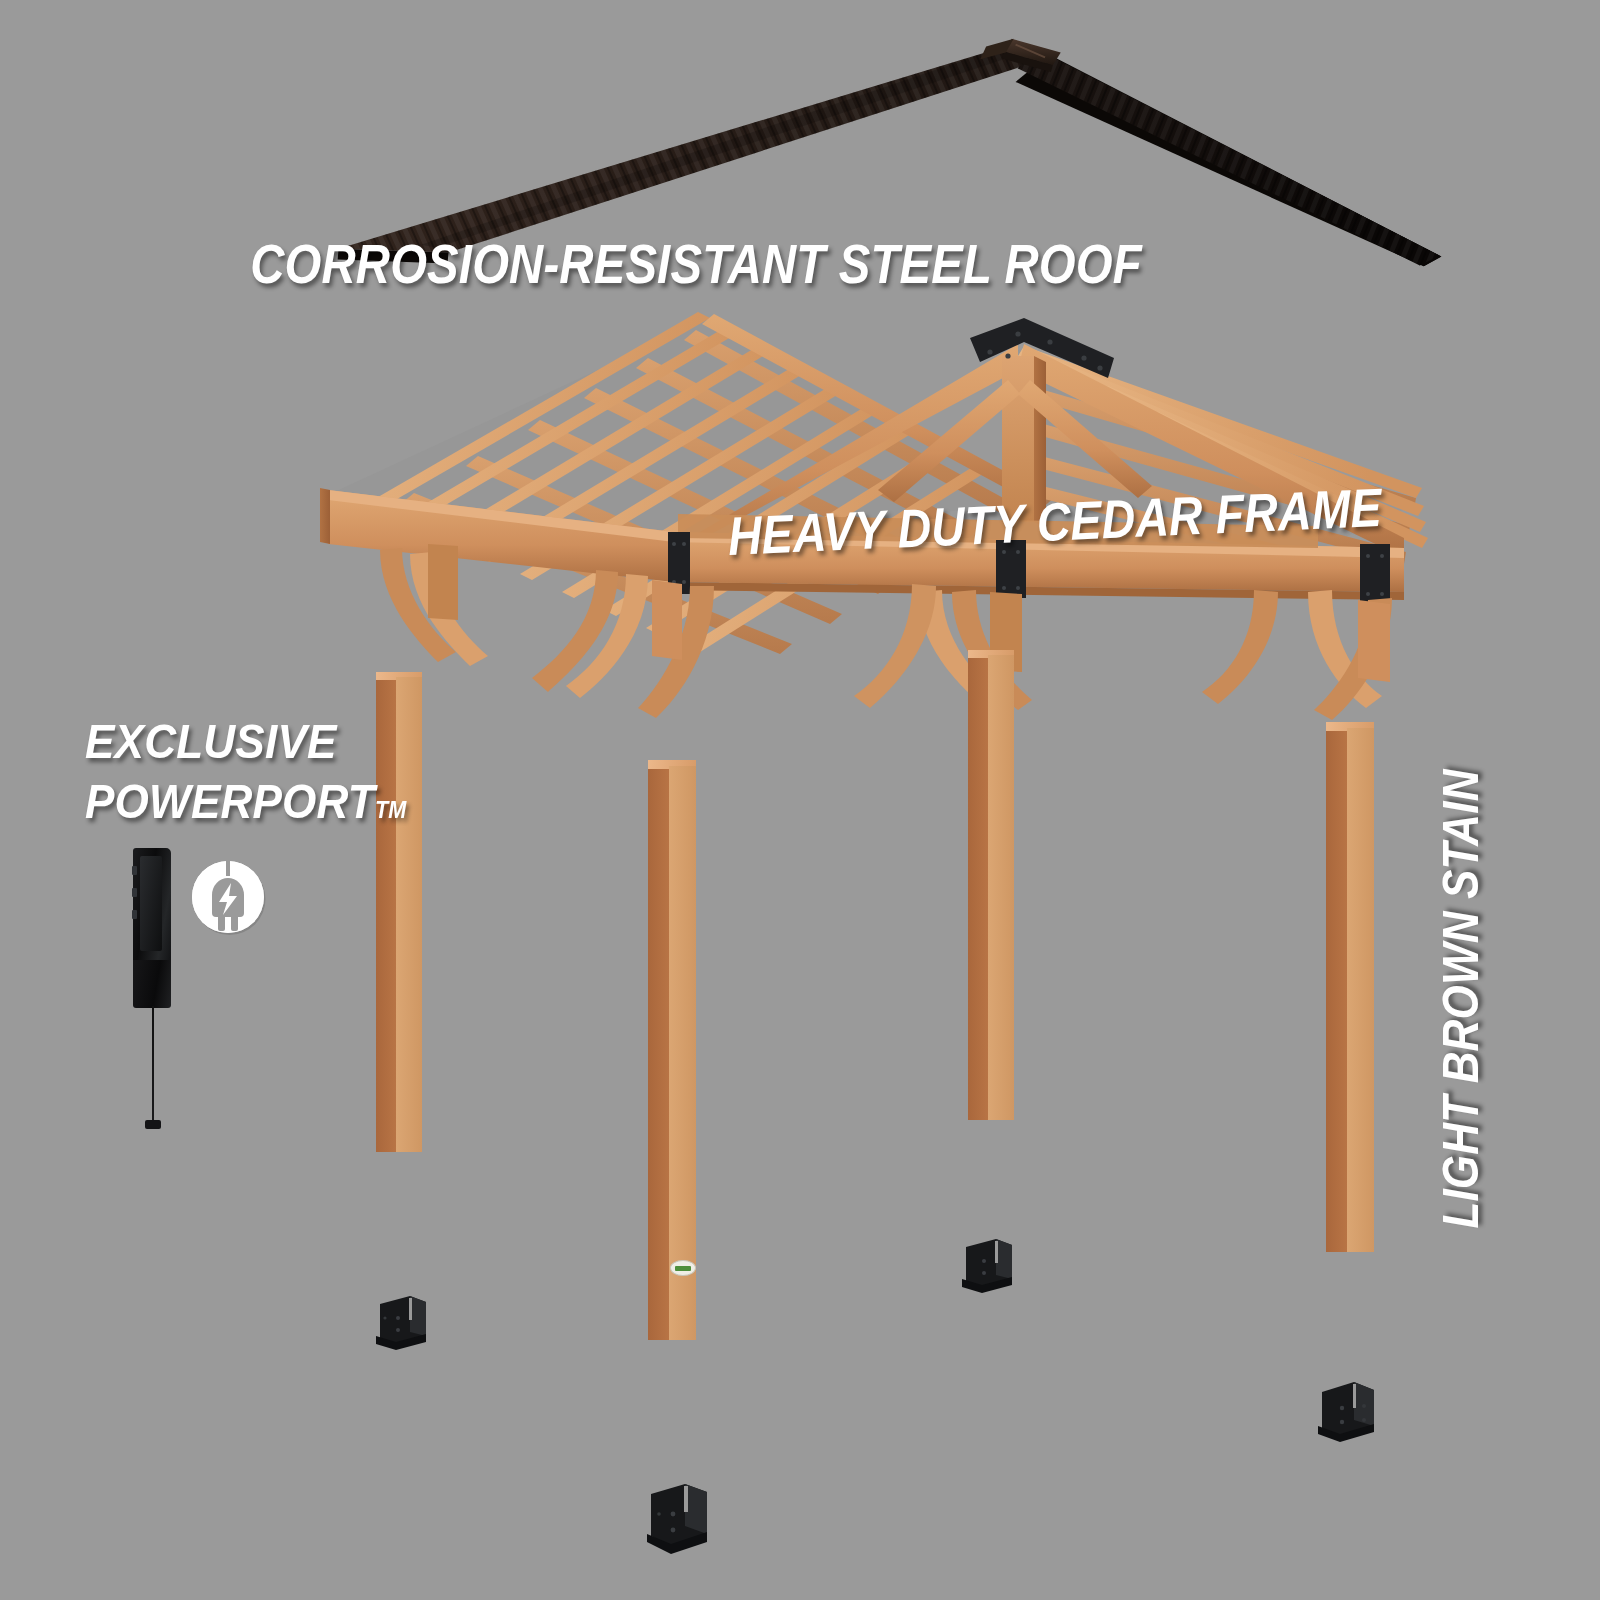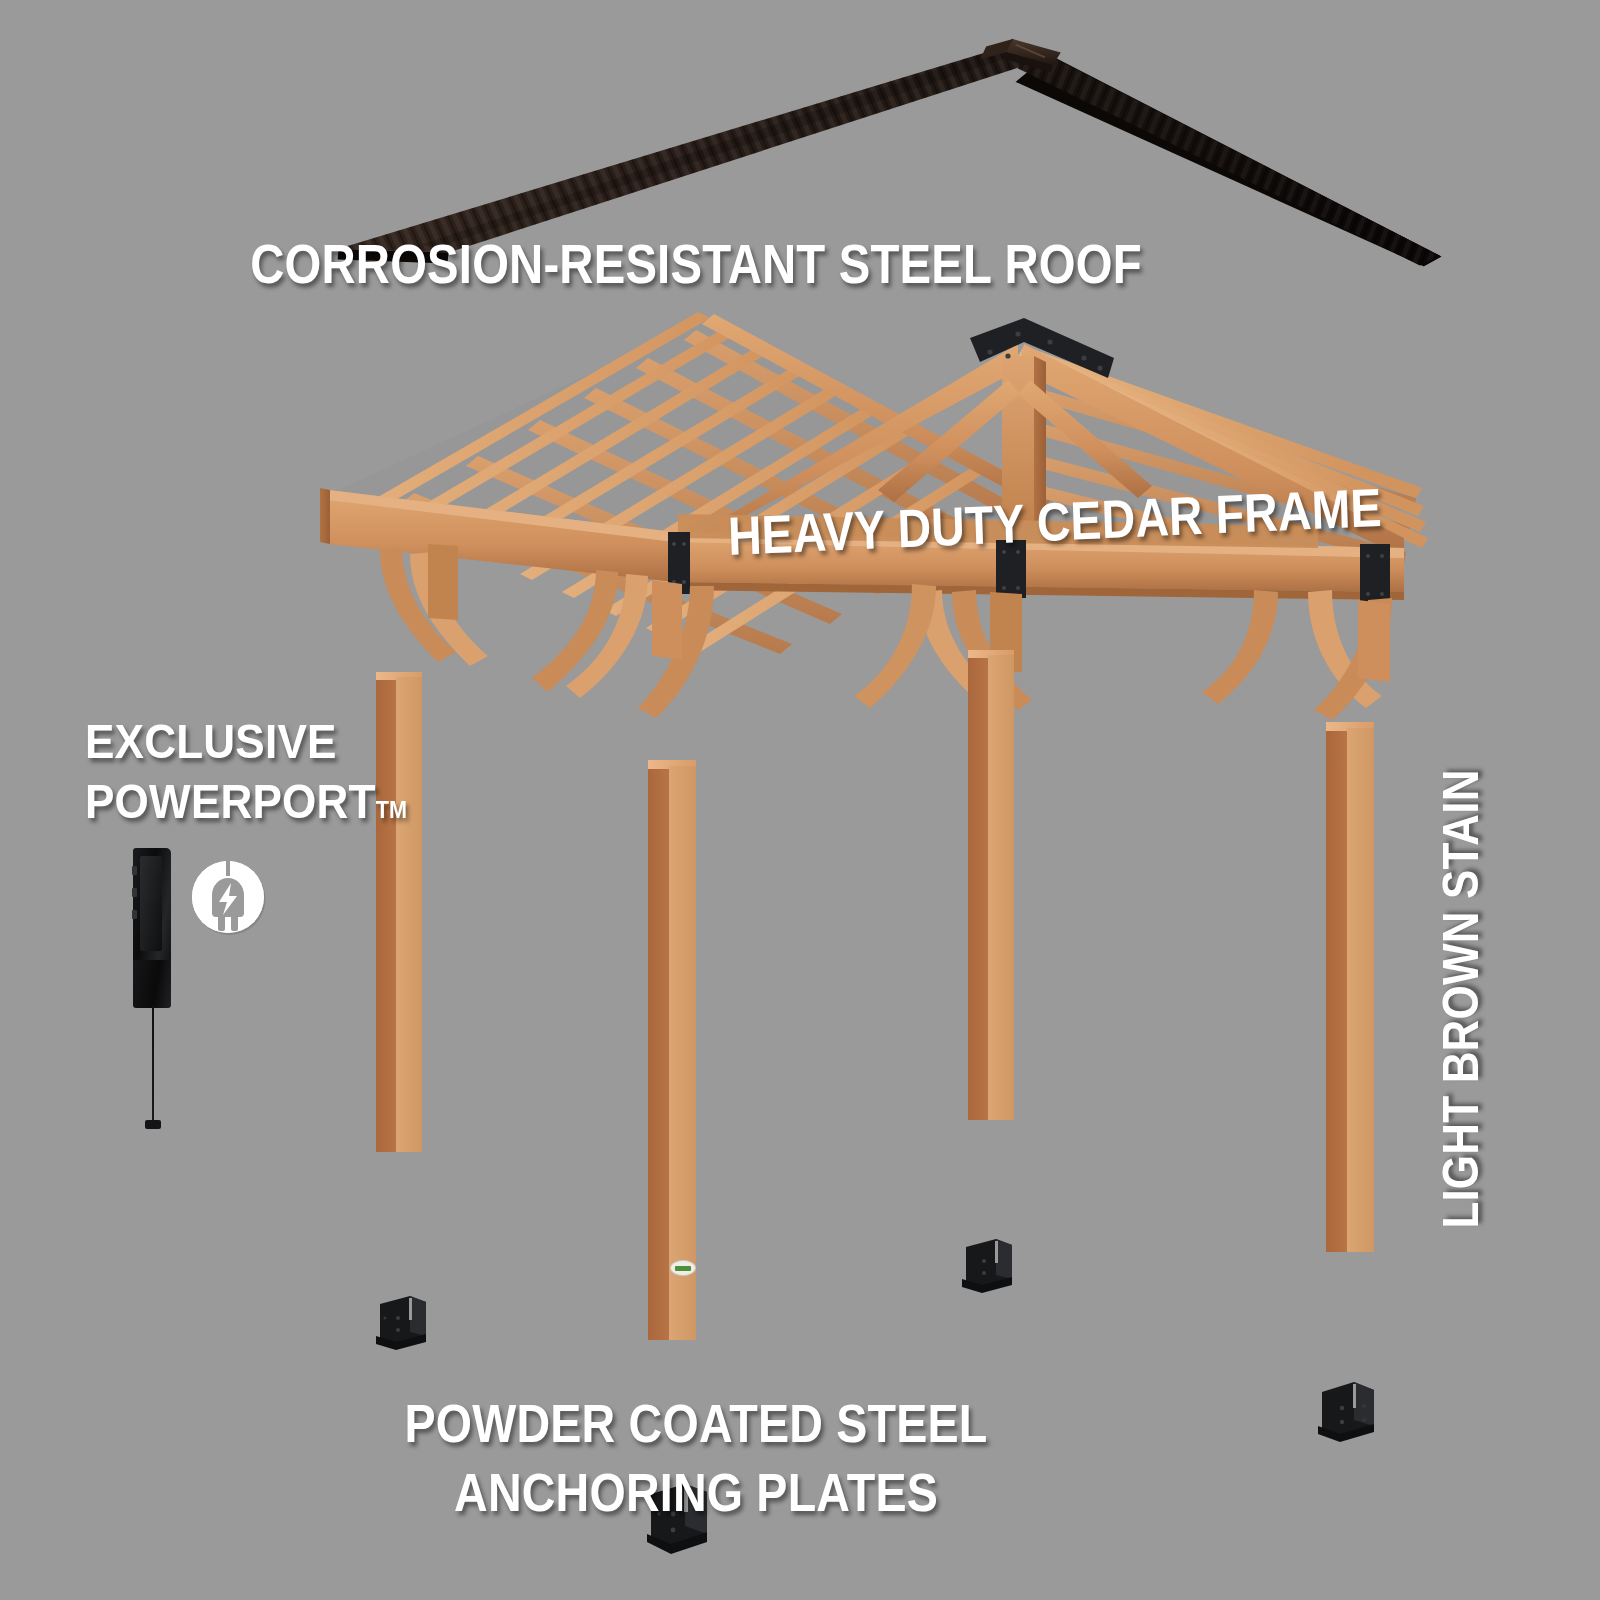--- a/index.html
+++ b/index.html
@@ -2,21 +2,21 @@
 <html><head>
 <meta charset="utf-8">
 <style>
   * { margin:0; padding:0; box-sizing:border-box; }
   html,body { width:1600px; height:1600px; overflow:hidden; }
   body {
     background:#9a9a9a;
     font-family:"Liberation Sans", sans-serif;
     position:relative;
   }
-  #stage { position:absolute; inset:0; width:1392px; height:1600px; }
+  #stage { position:absolute; inset:0; width:1392px; height:1600px;font-style:italic; }
 
   
   .label {
     position:absolute;
     color:#ffffff;
     font-weight:700;
     letter-spacing:0.2px;
     white-space:nowrap;
     transform-origin:center center;
     text-shadow: 3px 4px 5px rgba(0,0,0,0.45);
@@ -445,18 +445,14 @@
 
   <div class="label" id="lbl-frame">HEAVY DUTY CEDAR FRAME</div>
 
   <div class="label" id="lbl-power">
     <span class="l1">EXCLUSIVE</span>
     <span class="l2"><span>POWERPORT</span><span class="tm">TM</span></span>
   </div>
 
   <div class="label" id="lbl-stain">LIGHT BROWN STAIN</div>
 
-  <div class="label" id="lbl-anchor">
-    <span>POWDER COATED STEEL</span>
-    <span>ANCHORING PLATES</span>
-  </div>
 
 </div>
 
 </body></html>

